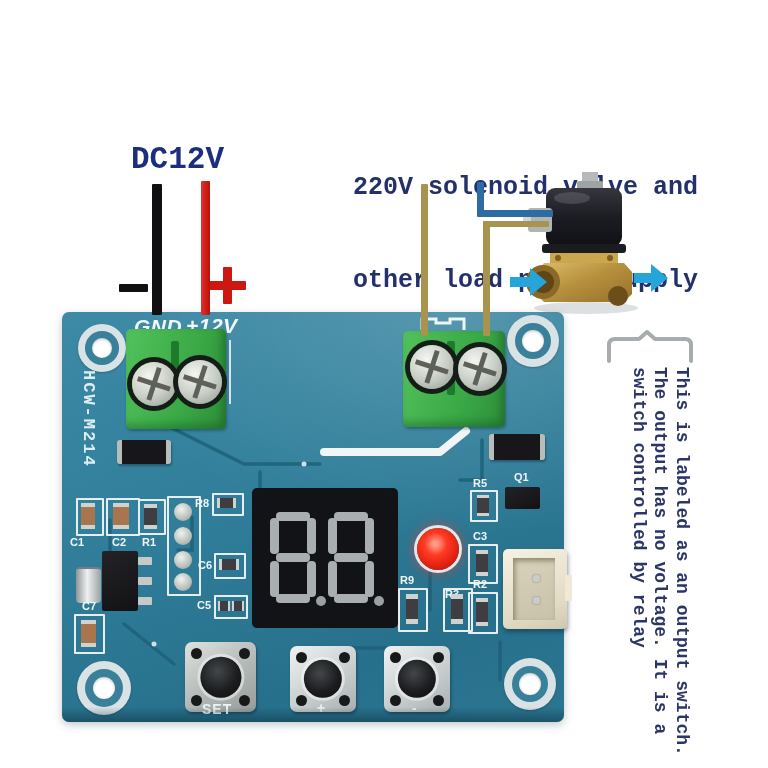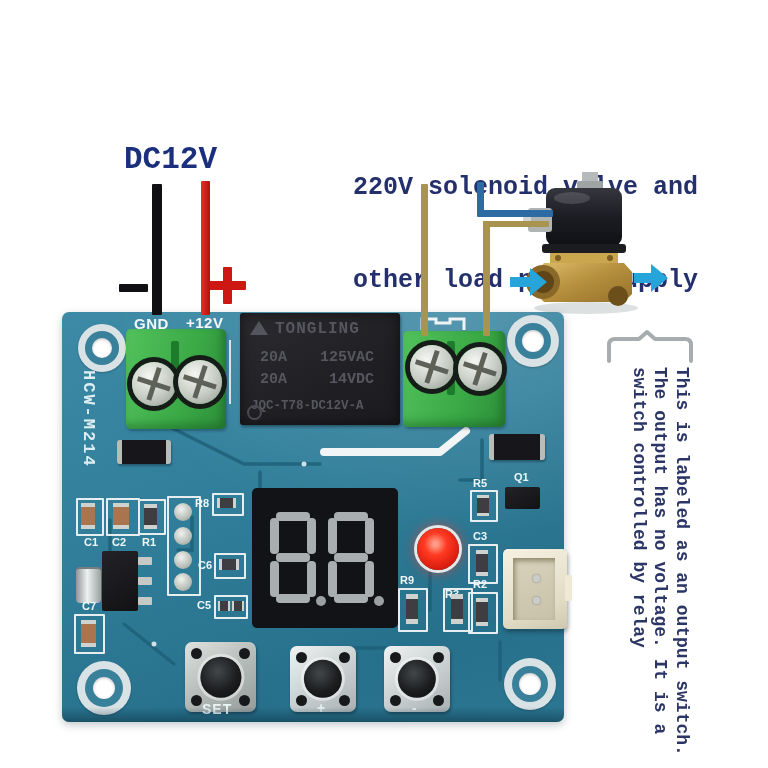--- a/index.html
+++ b/index.html
@@ -4,21 +4,21 @@
 <style>
   html,body{margin:0;padding:0;background:#ffffff;}
   .stage{position:relative;width:768px;height:768px;background:#ffffff;overflow:hidden;
          font-family:"Liberation Sans",sans-serif;}
   .abs{position:absolute;}
   .mono{font-family:"Liberation Mono",monospace;font-weight:bold;}
   .sans{font-family:"Liberation Sans",sans-serif;font-weight:bold;}
 
   
   .title{left:180px;top:12px;font-size:44px;letter-spacing:1px;color:#a31414;}
-  .dc12v{left:124px;top:142px;font-size:31px;color:#1b2f7d;}
+  .dc12v{left:131px;top:142px;font-size:31px;color:#1b2f7d;}
   .supply{left:353px;top:110px;font-size:25px;line-height:31px;color:#24306b;white-space:pre;}
   .water{left:563px;top:304px;font-size:18px;letter-spacing:.5px;color:#c02020;z-index:7;}
   .note{left:692px;top:367px;width:400px;font-size:18px;line-height:21.5px;color:#2b3566;
         transform:rotate(90deg);transform-origin:0 0;white-space:nowrap;}
 
   
   .bar{position:absolute;border-radius:1px;}
 
   
   .board{position:absolute;left:62px;top:312px;width:502px;height:410px;border-radius:7px;
@@ -38,21 +38,21 @@
   .tblock{position:absolute;border-radius:5px;
     background:linear-gradient(105deg,#52c25c,#3aa946 60%,#2e8f3a);
     box-shadow:inset -4px -5px 8px rgba(10,60,20,.35),1px 2px 3px rgba(0,20,30,.3);}
   .tslot{position:absolute;background:#1d7c2b;border-radius:2px;}
   .screw{position:absolute;width:44px;height:44px;border-radius:50%;
     background:radial-gradient(circle at 38% 32%,#f4f6f1,#c6ccc4 55%,#8f968e);
     box-shadow:0 0 0 5px #161d18;}
   .screw::before,.screw::after{content:"";position:absolute;background:#5d6157;left:50%;top:50%;}
   .screw::before{width:78%;height:5px;transform:translate(-50%,-50%) rotate(18deg);}
   .screw::after{width:5px;height:78%;transform:translate(-50%,-50%) rotate(18deg);}
-  .plabel{position:absolute;font-size:15px;letter-spacing:.5px;color:#f2f8f8;}
+  .plabel{position:absolute;font-size:21px;letter-spacing:.5px;color:#f2f8f8;font-style:italic;}
 
   .relay{position:absolute;left:178px;top:1px;width:160px;height:112px;border-radius:3px;
     background:linear-gradient(150deg,#2b2b30,#202024 60%,#1b1b1f);
     box-shadow:inset 0 0 14px rgba(0,0,0,.55),1px 2px 3px rgba(0,10,20,.4);
     color:#56565e;font-family:"Liberation Mono",monospace;font-weight:bold;}
   .rlogo{display:inline-block;width:0;height:0;border-left:9px solid transparent;
     border-right:9px solid transparent;border-bottom:14px solid #55555d;margin-right:7px;
     vertical-align:-2px;}
   .certring{position:absolute;left:7px;bottom:5px;width:11px;height:11px;border:2px solid #4a4a52;
     border-radius:50%;}
@@ -200,49 +200,34 @@
     <div class="model mono">HCW-M214</div>
 
     <div class="plabel sans" style="left:72px;top:3px;">GND</div>
     <div class="plabel sans" style="left:124px;top:2px;">+12V</div>
     <div class="tblock" style="left:64px;top:17px;width:100px;height:100px;">
       <div class="tslot" style="left:45px;top:12px;width:8px;height:58px;"></div>
       <div class="screw" style="left:6px;top:33px;"></div>
       <div class="screw" style="left:52px;top:31px;"></div>
     </div>
 
-    <div class="relay">
-      <div class="abs" style="left:10px;top:7px;font-size:16px;letter-spacing:1px;">
-        <span class="rlogo"></span><span>TONGLING</span>
-      </div>
-      <div class="abs" style="left:20px;top:36px;font-size:15px;">
-        <span>20A</span>
-        <span style="margin-left:24px;">125VAC</span>
-      </div>
-      <div class="abs" style="left:20px;top:58px;font-size:15px;">
-        <span>20A</span>
-        <span style="margin-left:33px;">14VDC</span>
-      </div>
-      <div class="abs" style="left:11px;top:86px;font-size:12.5px;">JQC-T78-DC12V-A</div>
-      <div class="certring"></div>
-    </div>
 
     <div class="tblock" style="left:341px;top:19px;width:102px;height:96px;">
       <div class="tslot" style="left:44px;top:10px;width:8px;height:54px;"></div>
       <div class="screw" style="left:7px;top:14px;"></div>
       <div class="screw" style="left:55px;top:16px;"></div>
     </div>
 
     <div class="diode" style="left:55px;top:128px;width:54px;height:24px;"></div>
     <div class="diode" style="left:427px;top:122px;width:56px;height:26px;"></div>
 
     <div class="sbox" style="left:14px;top:186px;width:24px;height:34px;">
       <div class="smdt" style="left:3px;top:3px;width:14px;height:26px;"></div>
       </div>
-    <div class="clabel" style="left:22px;top:224px;">C1</div>
+    <div class="clabel" style="left:8px;top:224px;">C1</div>
     <div class="sbox" style="left:44px;top:186px;width:30px;height:34px;">
       <div class="smdt" style="left:5px;top:3px;width:16px;height:26px;"></div>
       </div>
     <div class="clabel" style="left:50px;top:224px;">C2</div>
     <div class="sbox" style="left:76px;top:187px;width:24px;height:32px;">
       <div class="smdv" style="left:4px;top:3px;width:13px;height:25px;"></div>
       </div>
     <div class="clabel" style="left:80px;top:224px;">R1</div>
 
     <div class="alcap" style="left:14px;top:255px;width:25px;height:34px;"></div>

